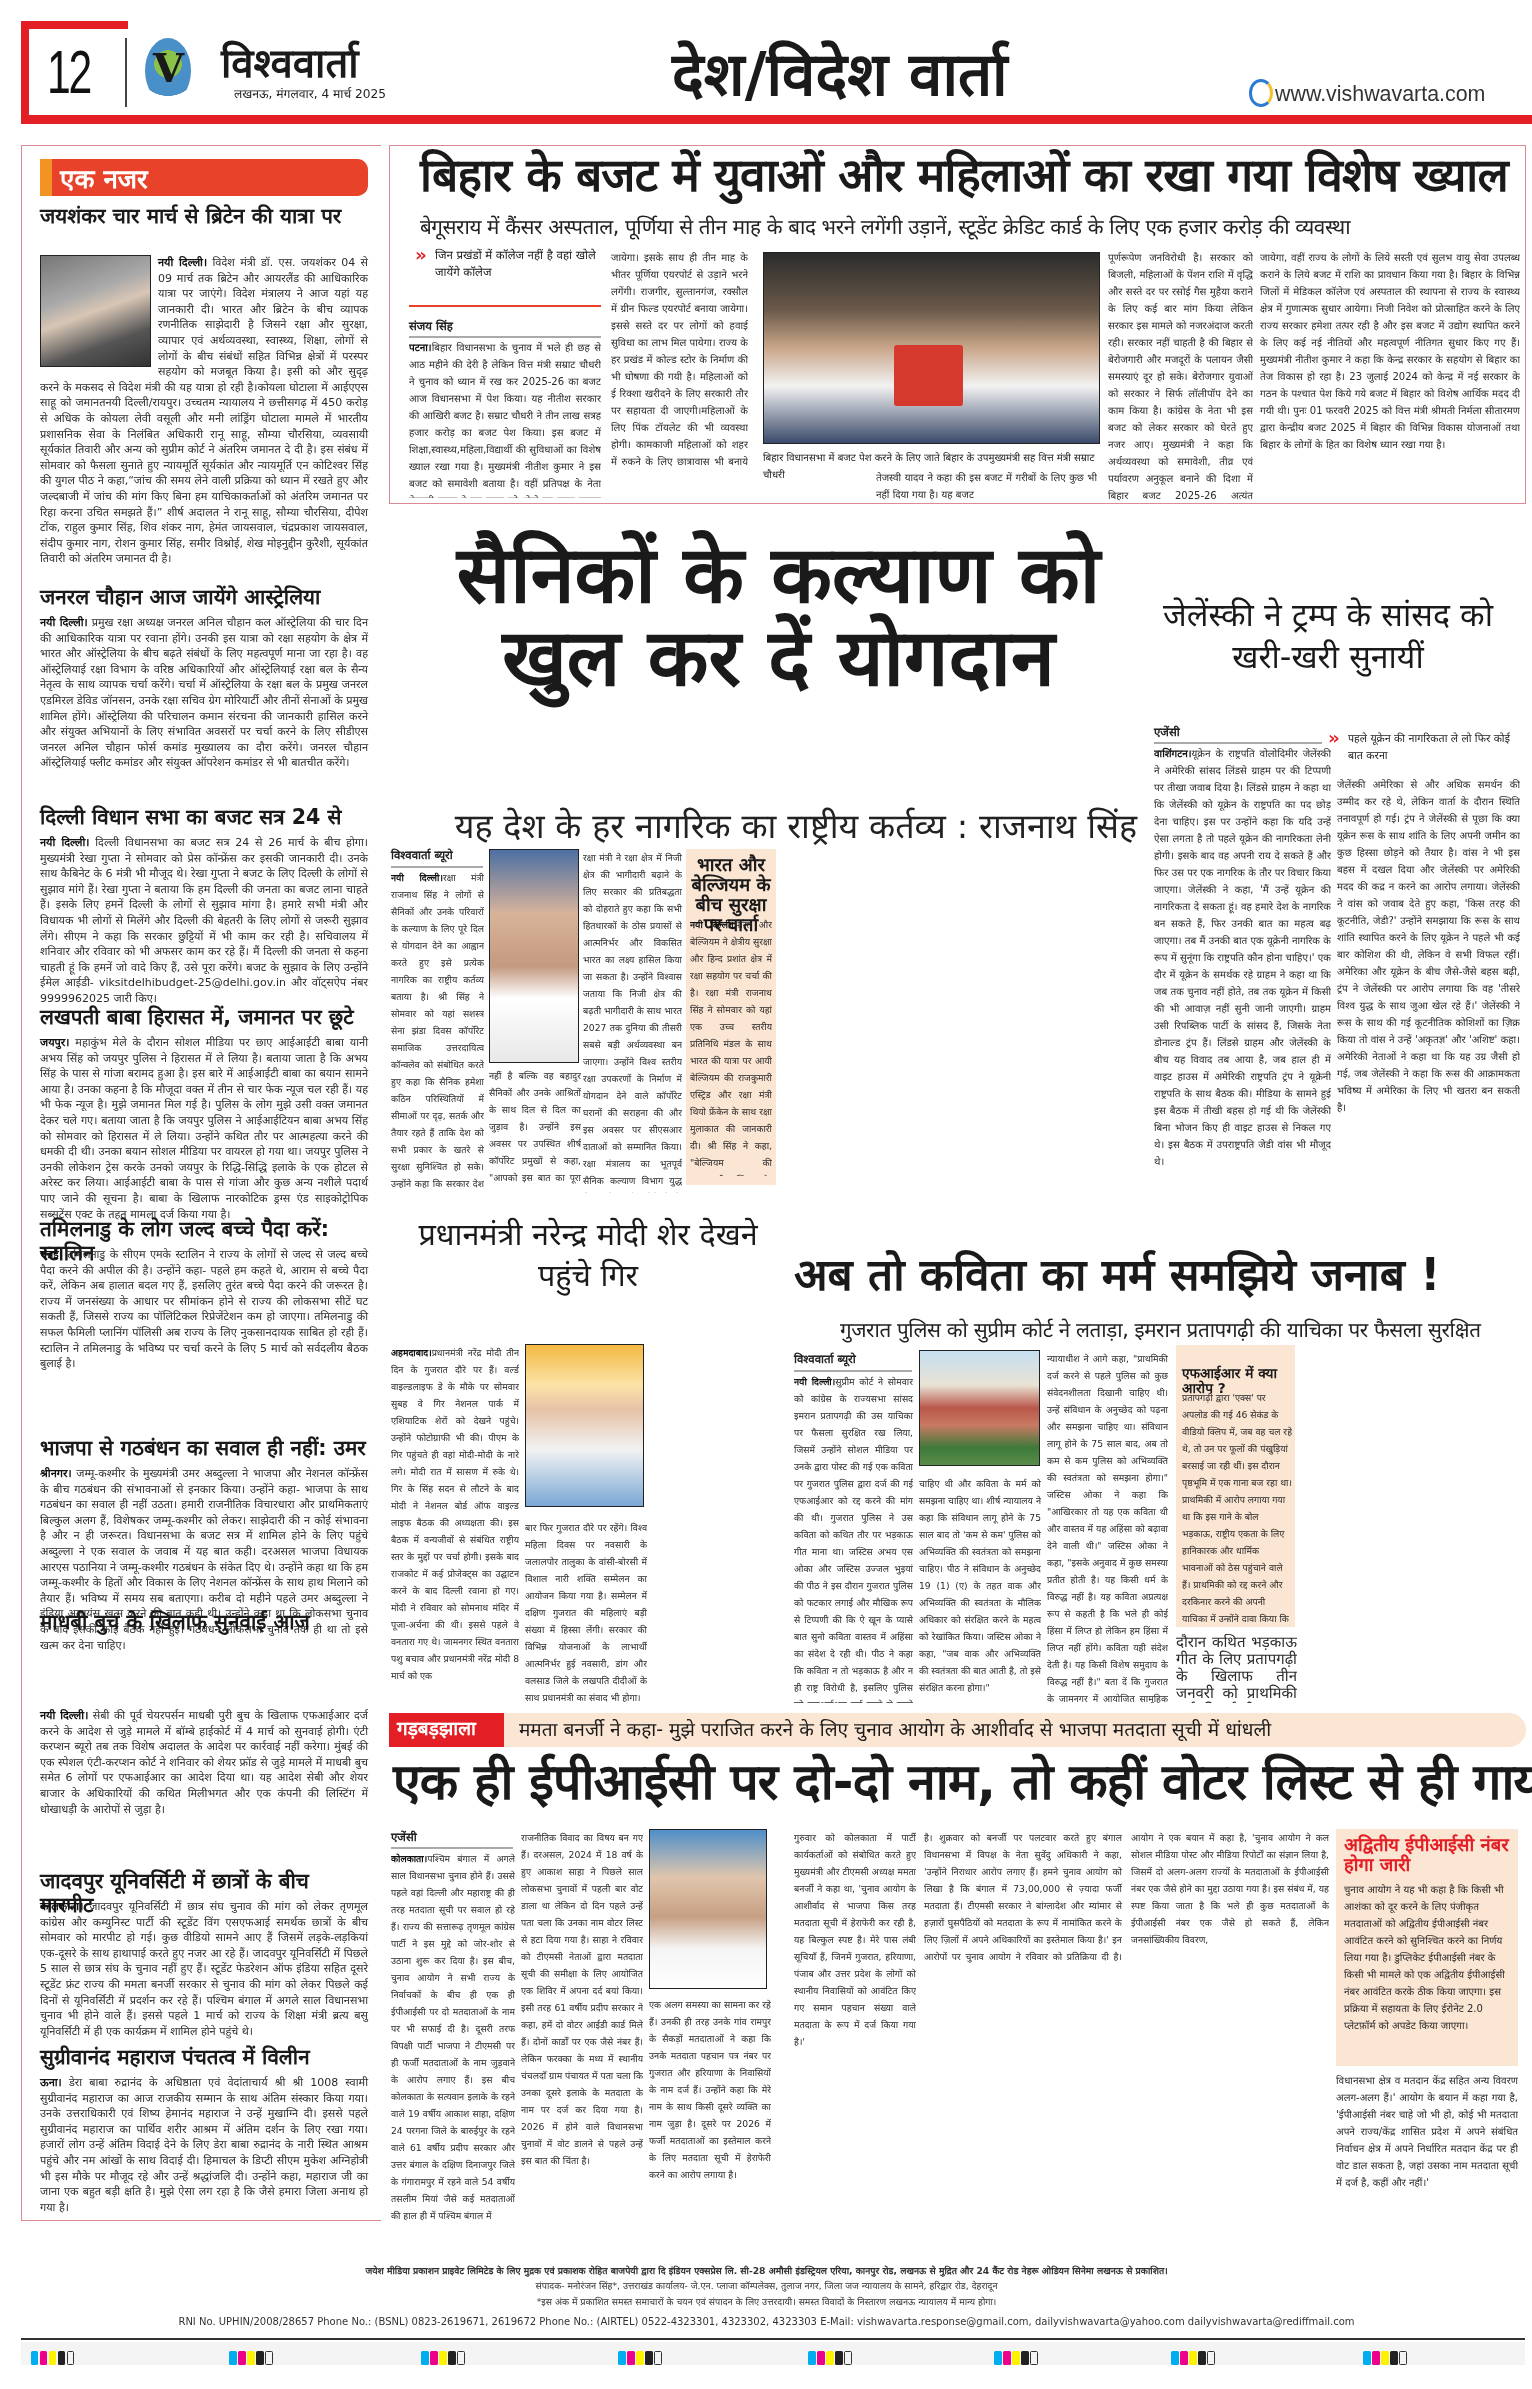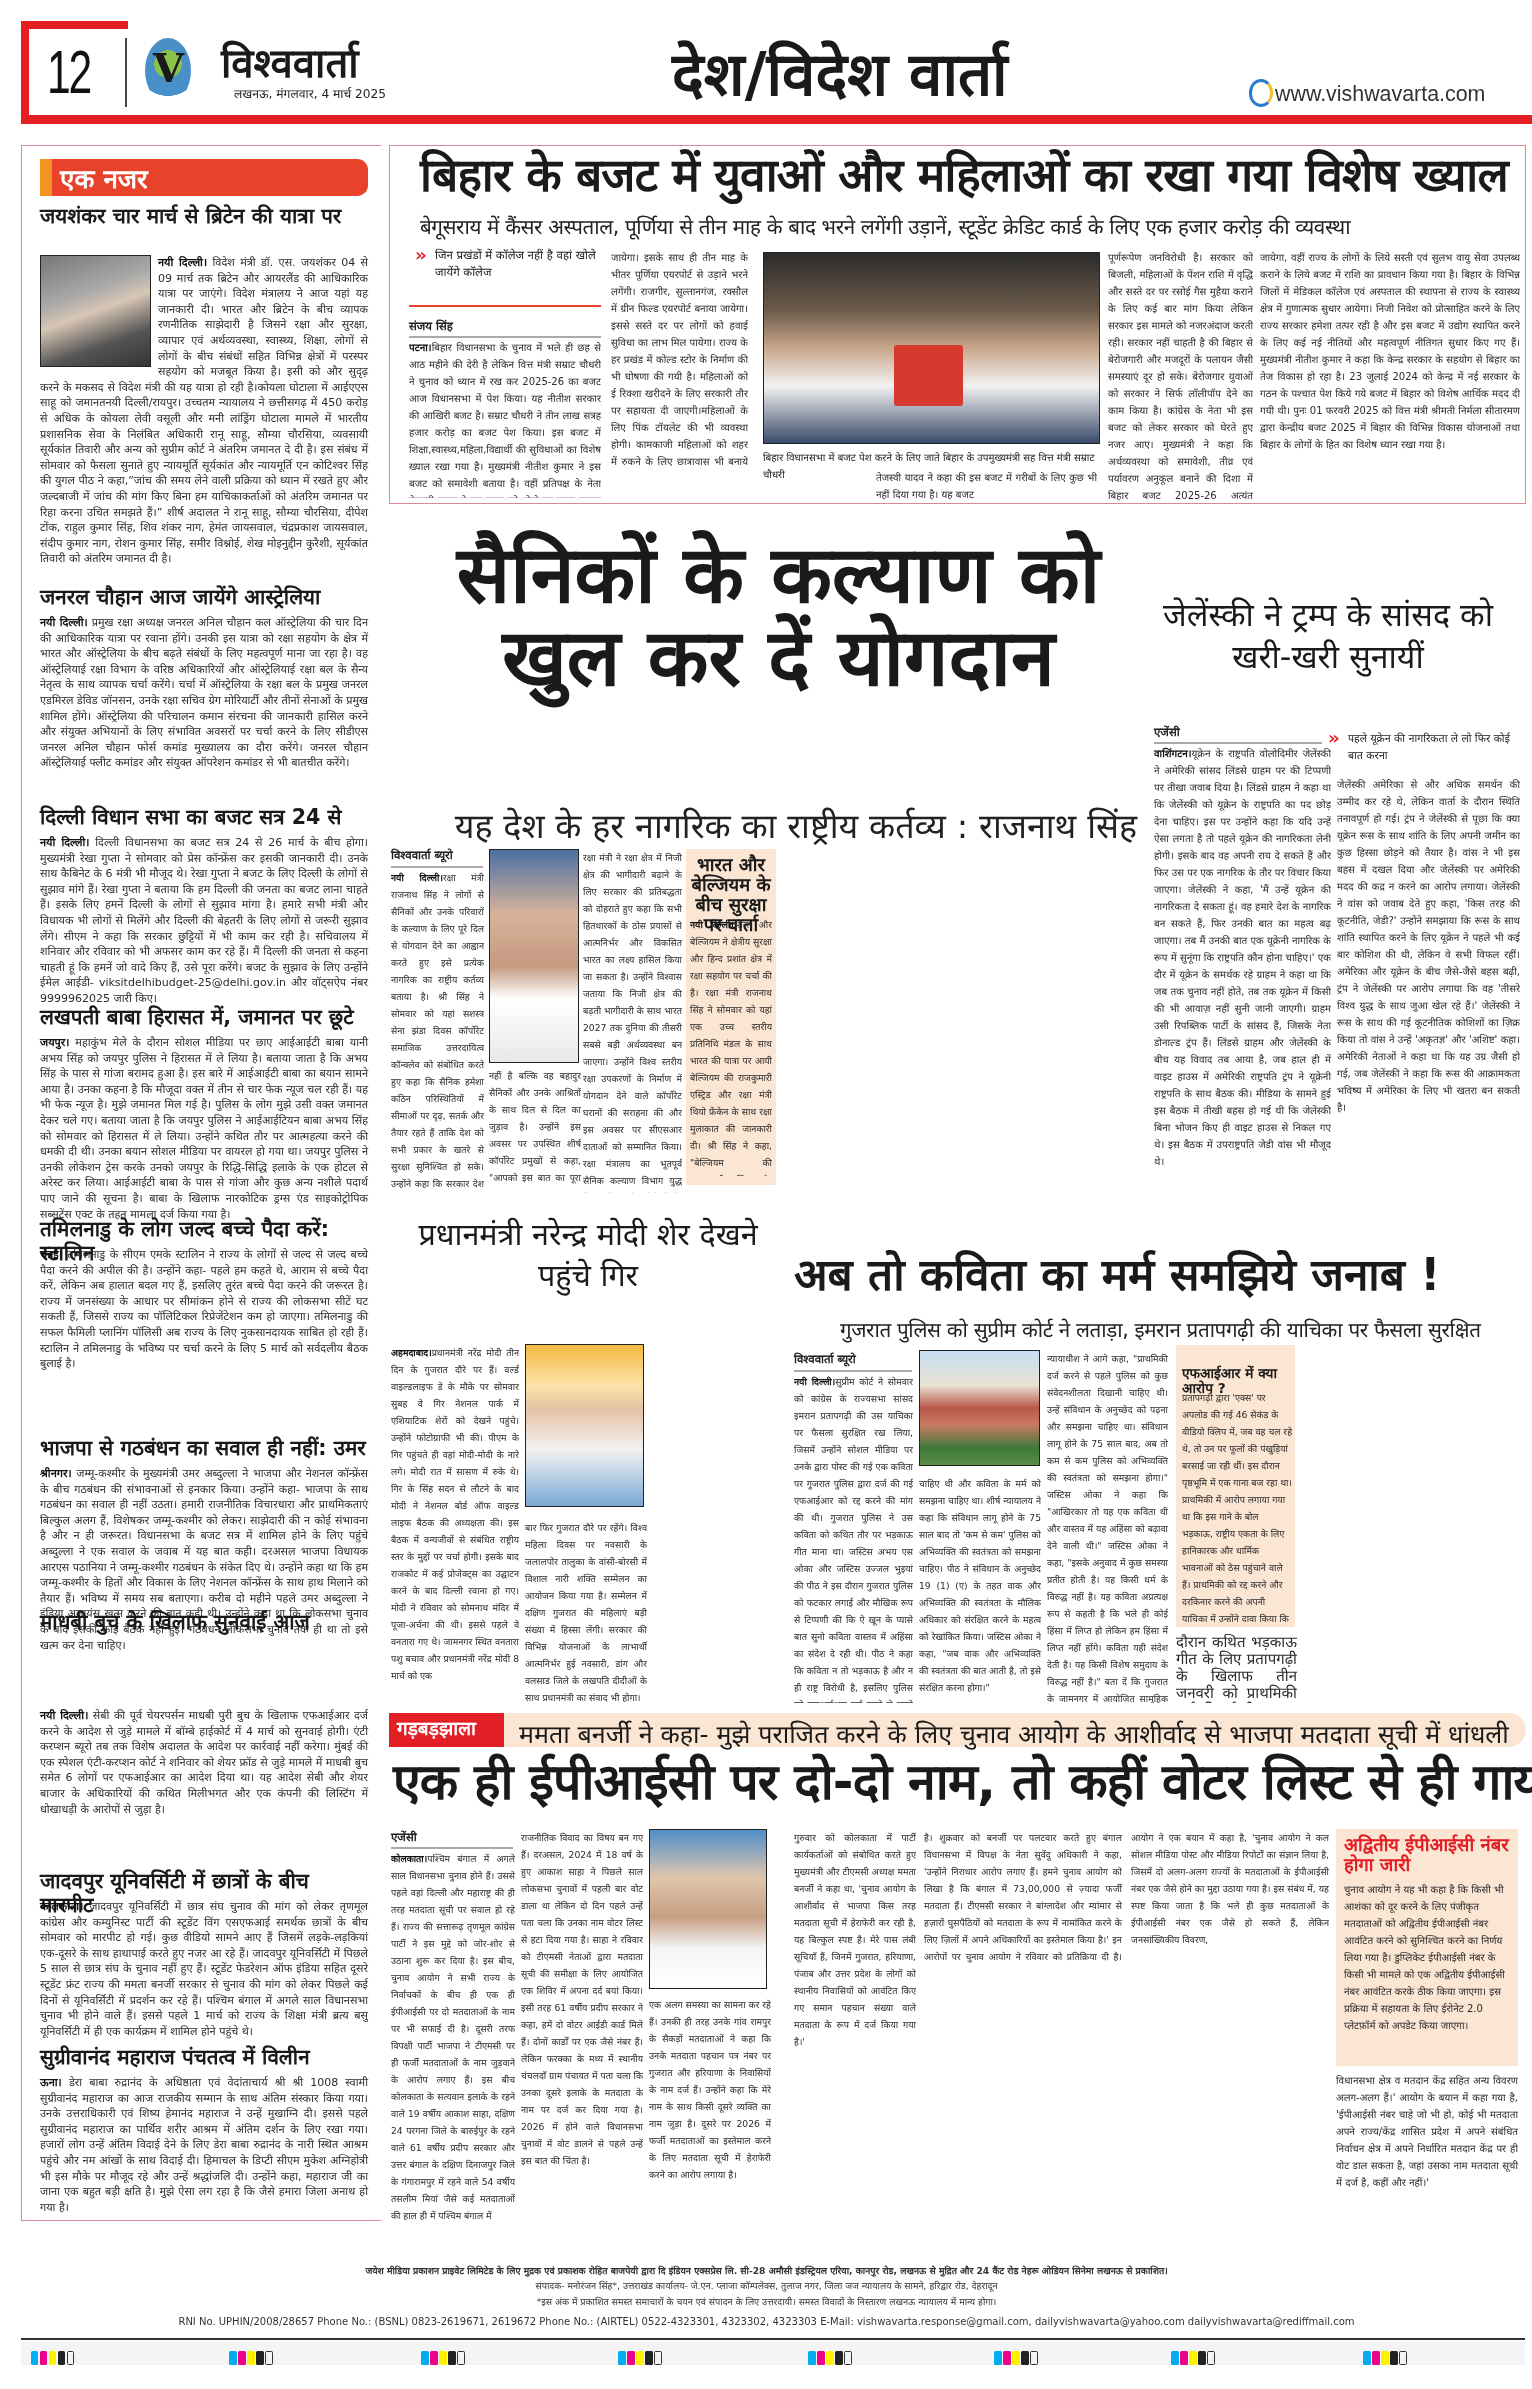--- a/index.html
+++ b/index.html
@@ -39,21 +39,21 @@
   .caption { position: absolute; font-size: 10px; line-height: 17px; color: #222; }
   .rule-red { position: absolute; height: 2.3px; background: #e8432a; }
   .rule-grey { position: absolute; height: 1.5px; background: #aaa; }
   .byline { position: absolute; font-size: 11.5px; font-weight: bold; color: #222; }
   .bullet-arrows { position: absolute; color: #e31e24; font-weight: bold; font-size: 18.3px; }
   .boxed { position: absolute; background: #fbe5d3; }
   .box-h { position: absolute; font-weight: bold; line-height: 1.1; }
   .strap { left: 389px; top: 1713px; width: 1137px; height: 34px; background: #fbe5d3; border-radius: 0 17px 17px 0; }
   .strap-tag { left: 389px; top: 1713px; width: 115px; height: 34px; background: #e31e24; }
   .strap-tag-t { left: 397px; top: 1715px; font-size: 19px; font-weight: bold; color: #fff; }
-  .strap-t { left: 519px; top: 1716px; font-size: 25px; color: #1a1a1a; white-space: nowrap; }
+  .strap-t { left: 519px; top: 1716px; font-size: 19px; color: #1a1a1a; white-space: nowrap; }
 
   
   .footer-line { position: absolute; left: 0; width: 1533px; text-align: center; font-size: 9.2px; color: #333; white-space: nowrap; }
   .footer-rule { left: 21.4px; top: 2338px; width: 1504px; height: 2.3px; background: #333; }
   .reg-row { left: 21.4px; top: 2342px; width: 1504px; height: 23px; background: #f4f4f4; }
   .reg { position: absolute; top: 2351px; display: flex; gap: 1.5px; }
   .reg span { width: 7.6px; height: 13.7px; border-radius: 1.5px; display: inline-block; }
 </style>
 </head>
 <body>

